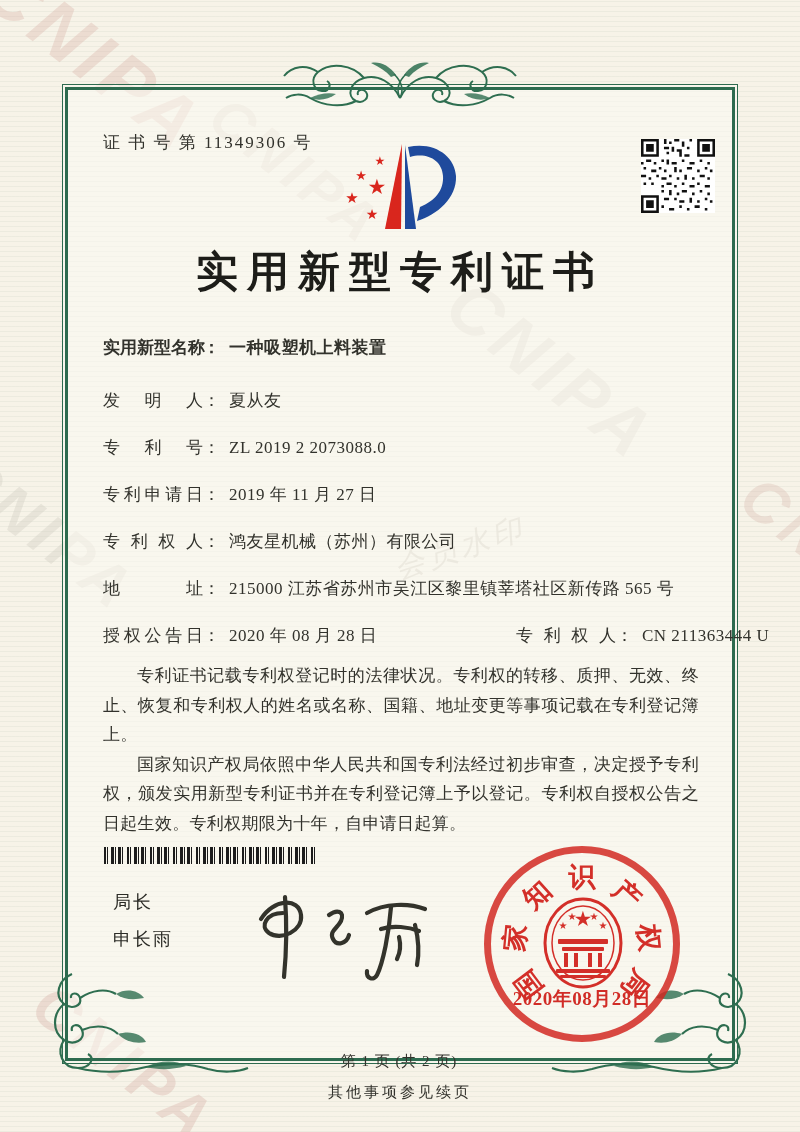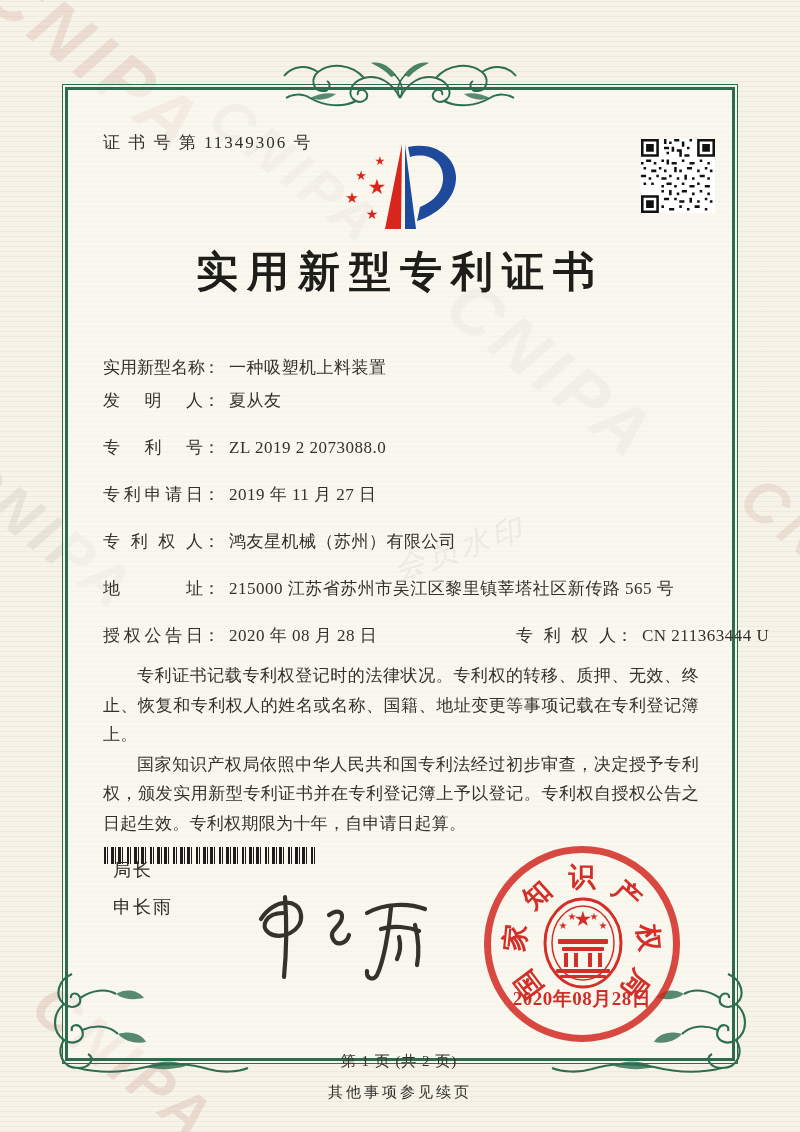--- a/index.html
+++ b/index.html
@@ -46,21 +46,21 @@
   .barcode {
     position:absolute; left:104px; top:847px; width:214px; height:17px;
     background:repeating-linear-gradient(90deg,
       #1c1c1c 0 2px, rgba(0,0,0,0) 2px 3px,
       #1c1c1c 3px 4px, rgba(0,0,0,0) 4px 7px,
       #1c1c1c 7px 10px, rgba(0,0,0,0) 10px 11px,
       #1c1c1c 11px 12px, rgba(0,0,0,0) 12px 14px,
       #1c1c1c 14px 17px, rgba(0,0,0,0) 17px 18px,
       #1c1c1c 18px 19px, rgba(0,0,0,0) 19px 23px);
   }
-  .signer { position:absolute; left:113px; top:858px; font-family:Liberation Sans, sans-serif; font-size:18px; color:#2b2b26; }
+  .signer { position:absolute; left:113px; top:890px; font-family:Liberation Sans, sans-serif; font-size:18px; color:#2b2b26; }
   .signer div { margin-bottom:13px; letter-spacing:2px; }
   .signature { position:absolute; left:233px; top:885px; }
   .seal {
     position:absolute; left:484px; top:846px; width:196px; height:196px;
     border:7px solid rgba(210,37,31,0.88); border-radius:50%; box-sizing:border-box;
     opacity:0.95;
   }
   .seal-arc { position:absolute; left:0; top:0; right:0; bottom:0; }
   .seal-arc span {
     position:absolute; left:50%; top:50%; width:34px; height:34px; margin:-17px 0 0 -17px;
@@ -153,21 +153,21 @@
     <g fill="#111111">
       <path d="M0 0h7v7h-7zM1 1v5h5v-5z M2 2h3v3h-3z"></path>
       <path d="M22 0h7v7h-7zM23 1v5h5v-5z M24 2h3v3h-3z"></path>
       <path d="M0 22h7v7h-7zM1 23v5h5v-5z M2 24h3v3h-3z"></path>
       <path d="M9 0h1v2h-1zM11 1h1v1h-1zM13 0h2v1h-2zM16 1h1v2h-1zM19 0h1v1h-1zM9 3h2v1h-2zM12 3h1v2h-1zM14 4h2v1h-2zM18 3h1v1h-1zM10 5h1v1h-1zM15 5h1v2h-1zM17 6h2v1h-2zM8 8h1v1h-1zM0 9h1v1h-1zM2 8h2v1h-2zM5 9h1v1h-1zM10 8h1v2h-1zM12 9h2v1h-2zM16 8h1v1h-1zM19 9h2v1h-2zM23 8h1v1h-1zM26 9h1v1h-1zM1 11h1v1h-1zM4 12h2v1h-2zM7 11h1v1h-1zM9 12h1v1h-1zM13 11h1v2h-1zM15 12h1v1h-1zM18 11h2v1h-2zM22 12h1v1h-1zM25 11h1v1h-1zM27 12h1v1h-1zM0 14h2v1h-2zM3 15h1v1h-1zM6 14h1v1h-1zM8 15h2v1h-2zM11 14h1v1h-1zM14 15h1v1h-1zM17 14h1v2h-1zM20 15h1v1h-1zM23 14h2v1h-2zM26 15h1v1h-1zM1 17h1v1h-1zM4 17h1v1h-1zM8 18h1v1h-1zM10 17h2v1h-2zM13 18h1v1h-1zM16 17h1v1h-1zM19 18h2v1h-2zM22 17h1v1h-1zM25 18h2v1h-2zM8 20h1v1h-1zM11 20h1v2h-1zM14 21h1v1h-1zM16 20h2v1h-2zM20 21h1v1h-1zM23 20h1v1h-1zM26 21h1v1h-1zM9 23h2v1h-2zM13 23h1v1h-1zM15 24h2v1h-2zM19 23h1v2h-1zM22 24h1v1h-1zM25 23h1v1h-1zM27 24h1v1h-1zM8 26h1v1h-1zM11 27h2v1h-2zM15 26h1v1h-1zM18 27h1v1h-1zM21 26h2v1h-2zM25 27h1v1h-1z"></path>
     </g>
   </svg>
 
   <div class="title">实用新型专利证书</div>
 
-  <div class="field-row" style="top:356px;">
+  <div class="field-row" style="top:336px;font-weight:bold;">
     <span class="field-label">实用新型名称</span><span class="field-colon">：</span><span class="field-value">一种吸塑机上料装置</span>
   </div>
   <div class="field-row" style="top:389px;">
     <span class="field-label">发明人</span><span class="field-colon">：</span><span class="field-value">夏从友</span>
   </div>
   <div class="field-row" style="top:436px;">
     <span class="field-label">专利号</span><span class="field-colon">：</span><span class="field-value">ZL 2019 2 2073088.0</span>
   </div>
   <div class="field-row" style="top:483px;">
     <span class="field-label">专利申请日</span><span class="field-colon">：</span><span class="field-value">2019 年 11 月 27 日</span>

